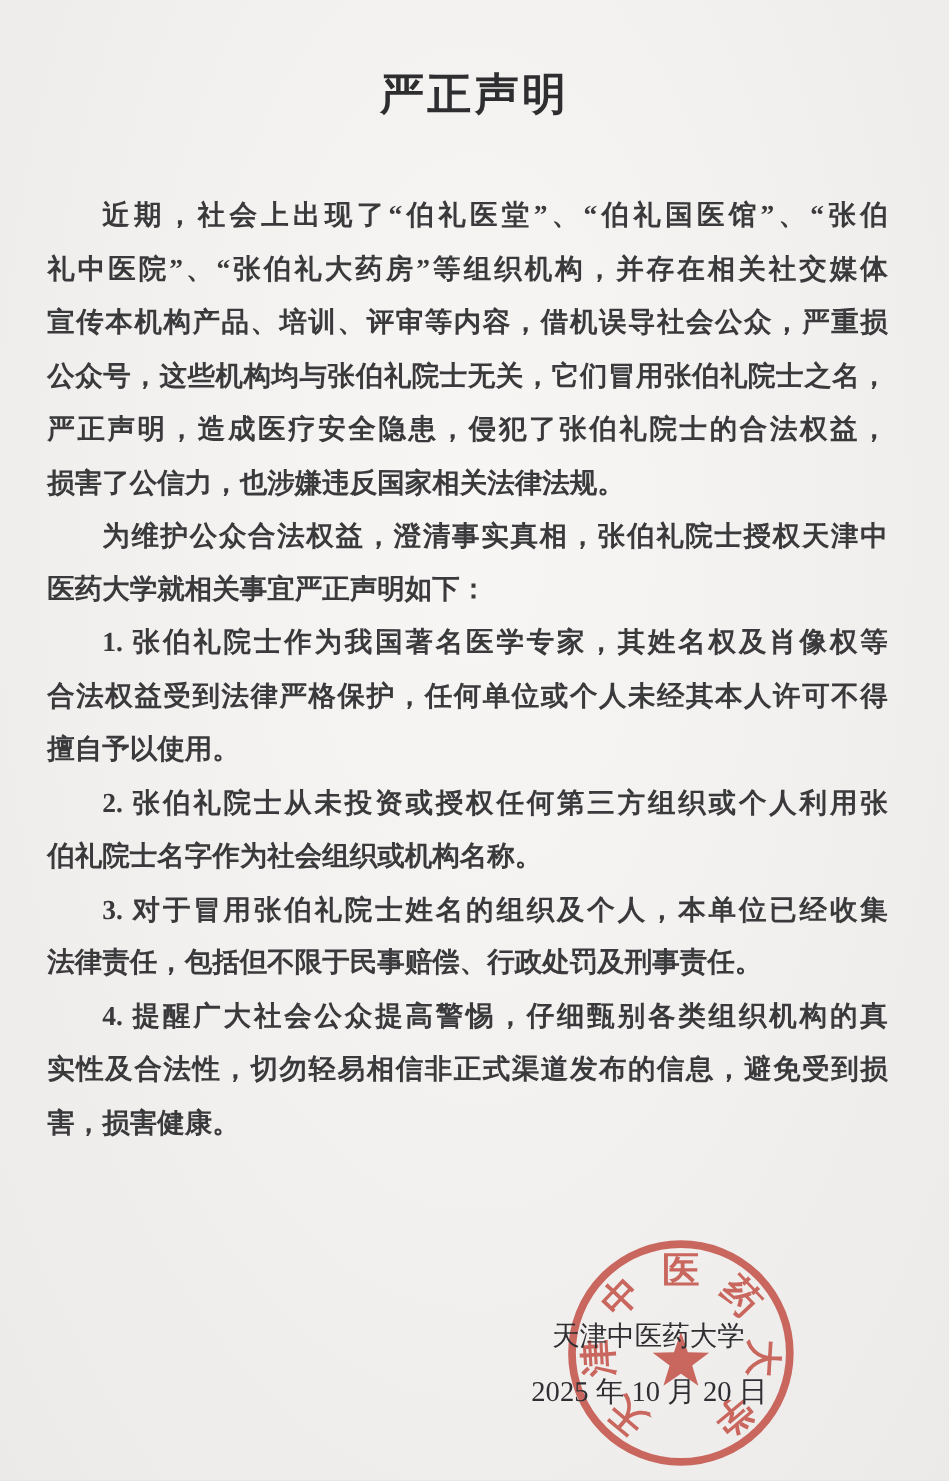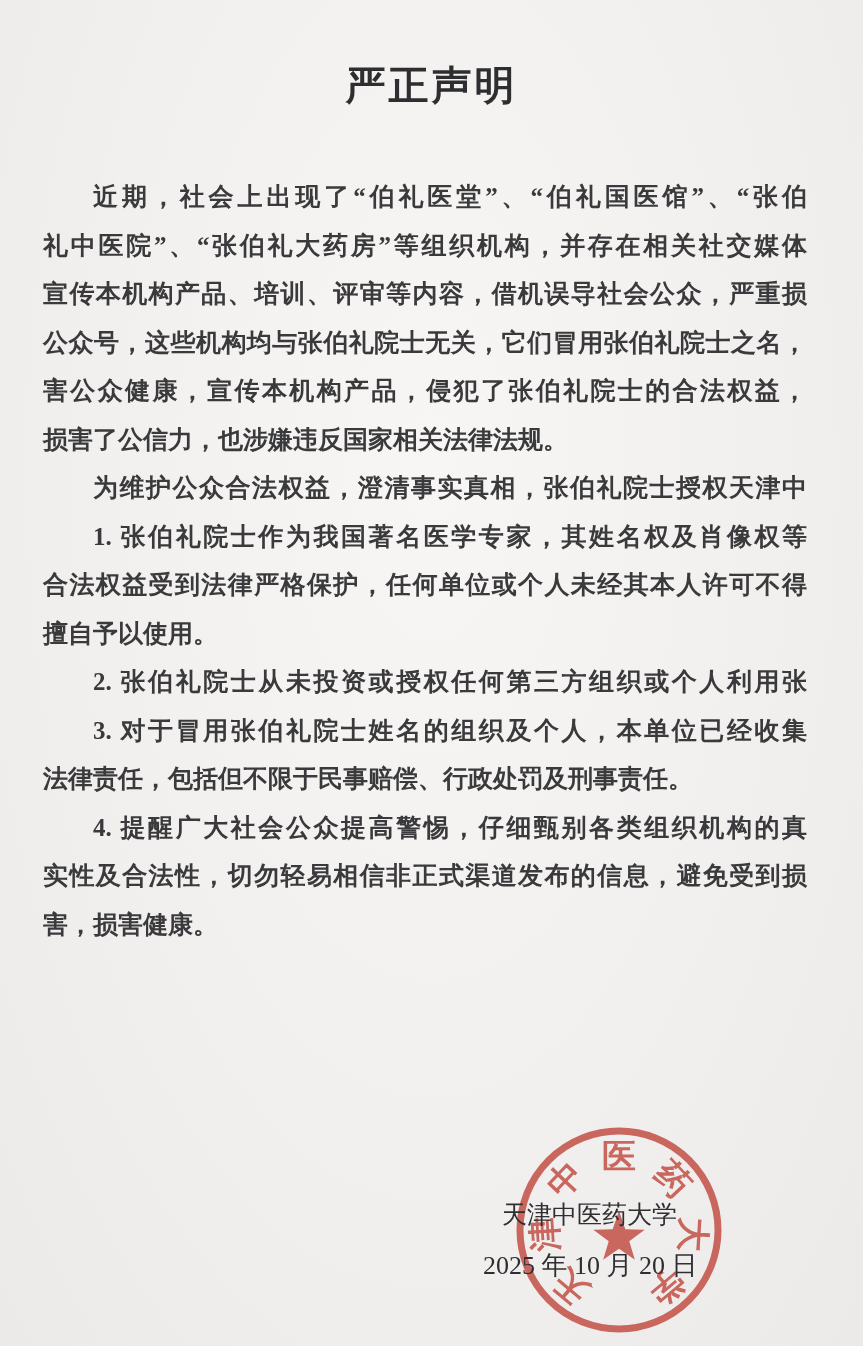--- a/index.html
+++ b/index.html
@@ -86,27 +86,29 @@
 
 <div class="page">
 
   <h1 class="title">严正声明</h1>
 
   <div class="body-text">
       <div class="line first">近期，社会上出现了“伯礼医堂”、“伯礼国医馆”、“张伯</div>
       <div class="line">礼中医院”、“张伯礼大药房”等组织机构，并存在相关社交媒体</div>
       <div class="line">宣传本机构产品、培训、评审等内容，借机误导社会公众，严重损</div>
       <div class="line">公众号，这些机构均与张伯礼院士无关，它们冒用张伯礼院士之名，</div>
-      <div class="line">害公众健康，宣传本机构产品，侵犯了张伯礼院士的合法权益，</div>
+      <div class="line">严正声明，造成医疗安全隐患，侵犯了张伯礼院士的合法权益，</div>
       <div class="line last">损害了公信力，也涉嫌违反国家相关法律法规。</div>
       <div class="line first">为维护公众合法权益，澄清事实真相，张伯礼院士授权天津中</div>
+      <div class="line last">医药大学就相关事宜严正声明如下：</div>
       <div class="line first">1. 张伯礼院士作为我国著名医学专家，其姓名权及肖像权等</div>
       <div class="line">合法权益受到法律严格保护，任何单位或个人未经其本人许可不得</div>
       <div class="line last">擅自予以使用。</div>
       <div class="line first">2. 张伯礼院士从未投资或授权任何第三方组织或个人利用张</div>
+      <div class="line last">伯礼院士名字作为社会组织或机构名称。</div>
       <div class="line first">3. 对于冒用张伯礼院士姓名的组织及个人，本单位已经收集</div>
       <div class="line last">法律责任，包括但不限于民事赔偿、行政处罚及刑事责任。</div>
       <div class="line first">4. 提醒广大社会公众提高警惕，仔细甄别各类组织机构的真</div>
       <div class="line">实性及合法性，切勿轻易相信非正式渠道发布的信息，避免受到损</div>
       <div class="line last">害，损害健康。</div>
     </div>
 
   <div class="signature">天津中医药大学</div>
 
   <div class="date">2025 年 10 月 20 日</div>

